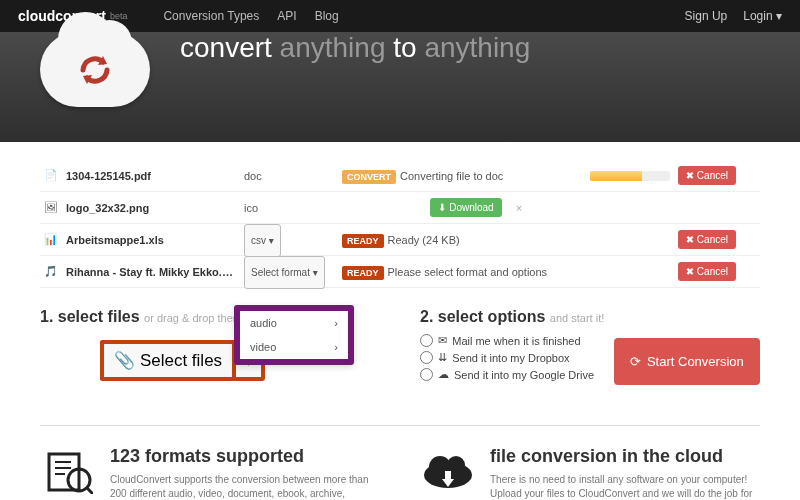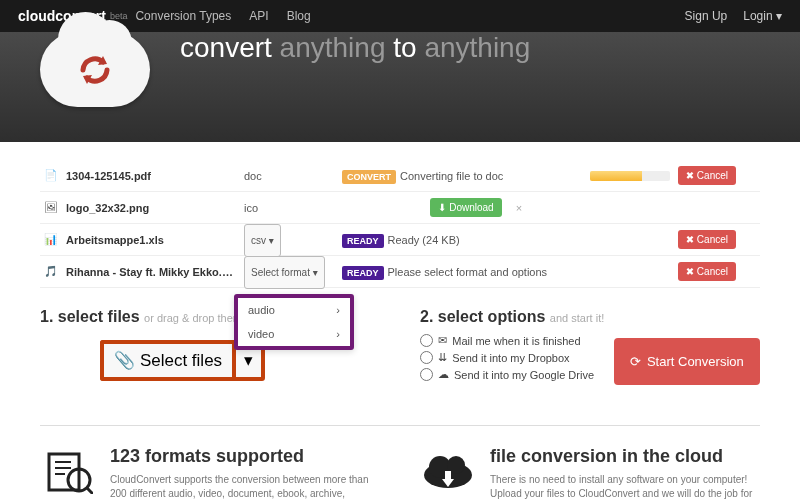--- a/index.html
+++ b/index.html
@@ -1,49 +1,49 @@
 <!DOCTYPE html>
 <html><head>
 <meta charset="utf-8">
 <style>
 *{margin:0;padding:0;box-sizing:border-box;font-family:Arial,Helvetica,sans-serif}
 body{background:#fff;font-size:12px;color:#333}
 .topbar{background:#1a1a1a;height:32px;display:flex;align-items:center;padding:0 18px;color:#ccc;font-size:12px}
 .topbar .brand{font-weight:bold;font-size:14px;color:#fff}
 .topbar .beta{color:#888;font-size:9px;margin-left:4px;vertical-align:top}
-.topbar .navlinks{display:flex;gap:18px;margin-left:8px}
+.topbar .navlinks{display:flex;gap:18px;margin-left:36px}
 .topbar .navlinks span{color:#bbb;cursor:pointer}
 .topbar .right{margin-left:auto;display:flex;gap:16px}
 .topbar .right span{color:#ccc;cursor:pointer}
 .hero{background:linear-gradient(#4a4a4a,#2e2e2e);height:110px;display:flex;align-items:flex-start;padding:0 40px;gap:30px}
 .cloud{width:110px;height:75px;background:#f5f5f5;border-radius:50px;position:relative;display:flex;align-items:center;justify-content:center;box-shadow:0 2px 4px rgba(0,0,0,.3)}
 .cloud::before{content:"";position:absolute;width:55px;height:55px;background:#f5f5f5;border-radius:50%;top:-20px;left:18px}
 .cloud::after{content:"";position:absolute;width:45px;height:45px;background:#f5f5f5;border-radius:50%;top:-12px;right:18px}
 .cloud svg{position:relative;z-index:1}
 .hero h1{color:#fff;font-size:28px;font-weight:normal}
 .hero h1 .em{color:#999}
 .container{max-width:760px;margin:0 auto;padding:10px 20px}
 .filelist{margin-top:8px}
 .filerow{display:flex;align-items:center;padding:6px 4px;border-bottom:1px solid #eee;gap:8px;font-size:11px}
 .filerow .icon{width:14px;text-align:center}
 .filerow .name{width:170px;font-weight:bold;overflow:hidden;text-overflow:ellipsis;white-space:nowrap}
 .filerow .fmt{width:90px;color:#555}
 .filerow .fmt select,.fmtbtn{font-size:10px;padding:10px 6px;border:1px solid #bbb;background:#f8f8f8;border-radius:3px}
 .badge{color:#fff;font-size:9px;font-weight:bold;padding:2px 5px;border-radius:2px;margin-right:4px}
 .b-convert{background:#f0ad4e}
 .b-finished{background:#5cb85c}
-.b-ready{background:#4c1d95}
+.b-ready{background:#c2410c}
 .filerow .status{flex:1;color:#555}
 .filerow .progress{width:80px;height:10px;background:#eee;border-radius:2px;overflow:hidden}
 .filerow .progress .bar{height:100%;background:linear-gradient(#fdd87a,#f7b733)}
 .btn{font-size:10px;padding:4px 8px;border-radius:3px;color:#fff;border:none;cursor:pointer;display:inline-flex;align-items:center;gap:3px}
 .btn-red{background:#d9534f}
 .btn-green{background:#5cb85c}
 .closex{color:#aaa;margin-left:6px;cursor:pointer}
-.dropdown{position:absolute;background:#fff;border:4px solid #701a75;border-radius:3px;box-shadow:0 2px 6px rgba(0,0,0,.15);font-size:11px;width:120px;margin-top:6px}
+.dropdown{position:absolute;background:#fff;border:6px solid #701a75;border-radius:3px;box-shadow:0 2px 6px rgba(0,0,0,.15);font-size:11px;width:120px;margin-top:17px}
 .dropdown div{padding:6px 10px;display:flex;justify-content:space-between;color:#555;cursor:pointer}
 .steps{display:flex;margin-top:20px;gap:40px}
 .step1{flex:1}
 .step2{flex:1}
 .steps h2{font-size:16px;font-weight:bold;margin-bottom:8px}
 .steps .hint{color:#aaa;font-size:11px;font-weight:normal}
 .selectfiles{display:inline-flex;margin-top:6px}
 .selectfiles button{background:#f8f8f8;border:4px solid #c2410c;padding:6px 10px;font-size:17px;cursor:pointer}
 .selectfiles button:first-child{border-radius:3px 0 0 3px;border-right:none}
 .selectfiles button:last-child{border-radius:0 3px 3px 0;padding:6px 8px}

